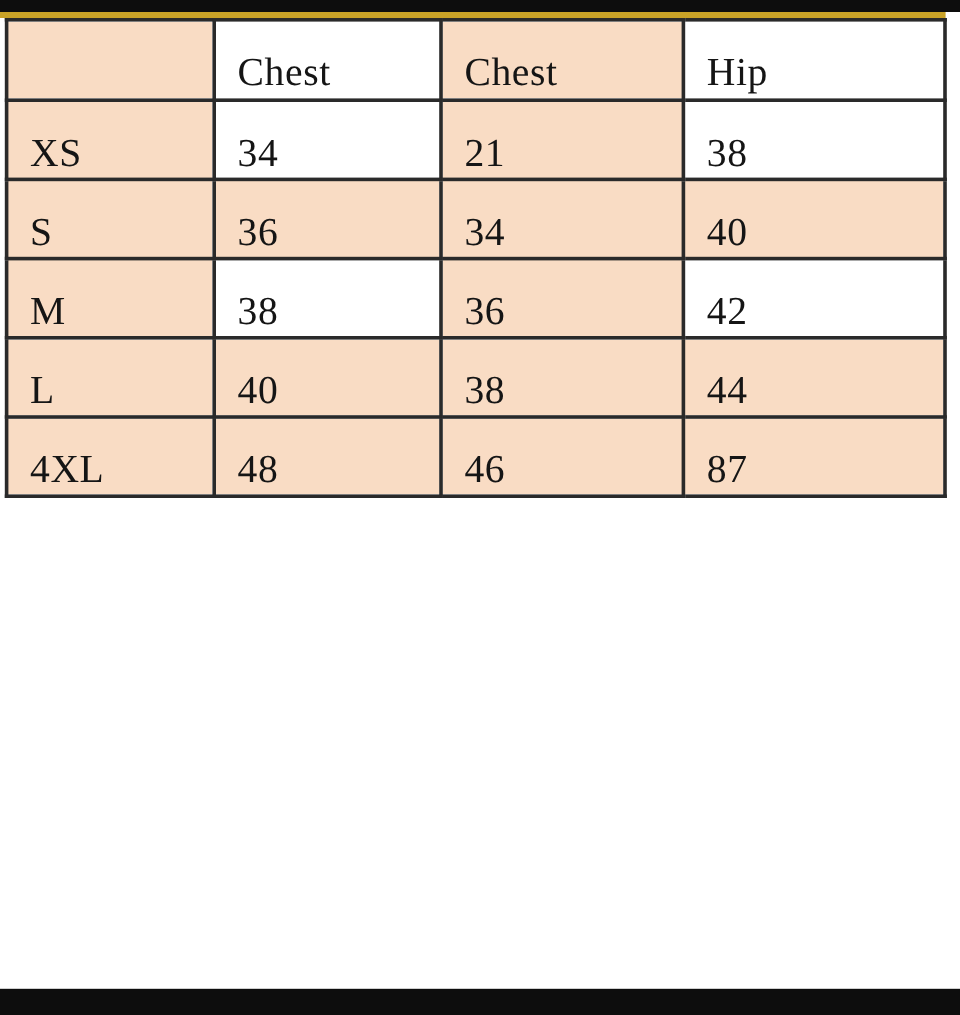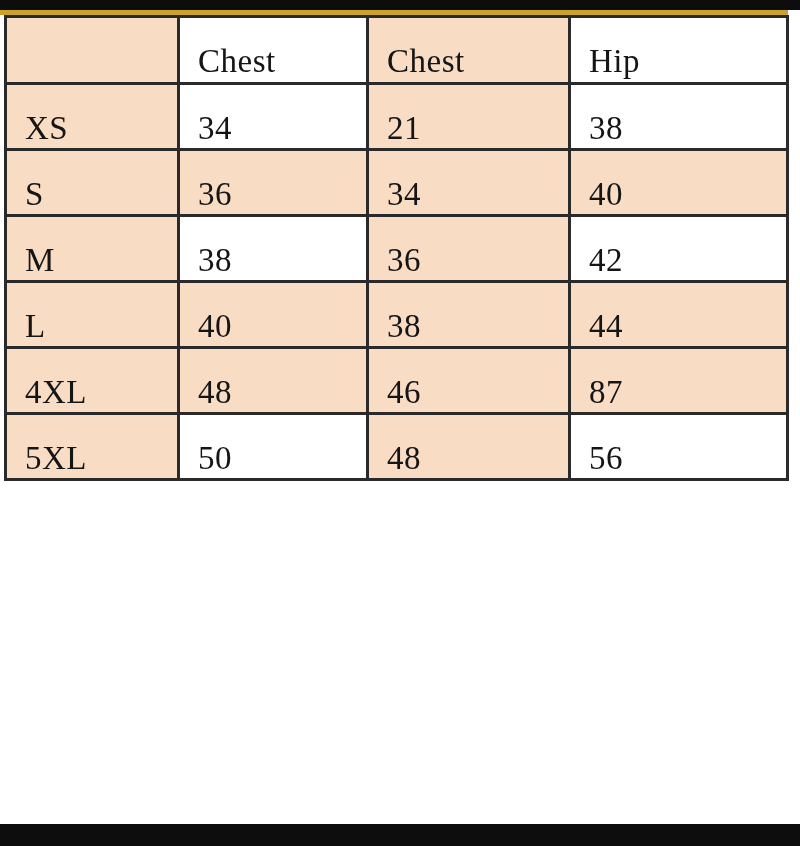--- a/index.html
+++ b/index.html
@@ -109,22 +109,16 @@
       <td class="p">40</td>
       <td class="p">38</td>
       <td class="p">44</td>
     </tr>
     <tr class="r-data">
       <td class="p">4XL</td>
       <td class="p">48</td>
       <td class="p">46</td>
       <td class="p">87</td>
     </tr>
-    <tr class="r-data">
-      <td class="p">5XL</td>
-      <td class="w">50</td>
-      <td class="p">48</td>
-      <td class="w">56</td>
-    </tr>
   </tbody>
 </table>
 
 <div class="bottom-bar"></div>
 
 </body></html>

